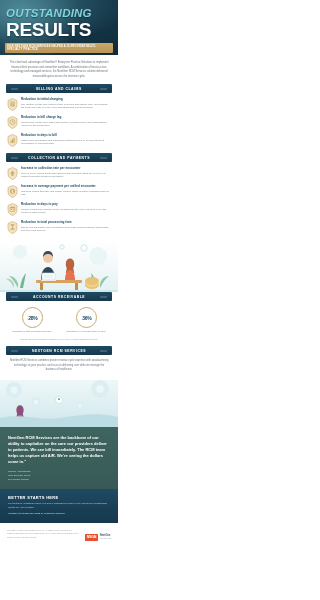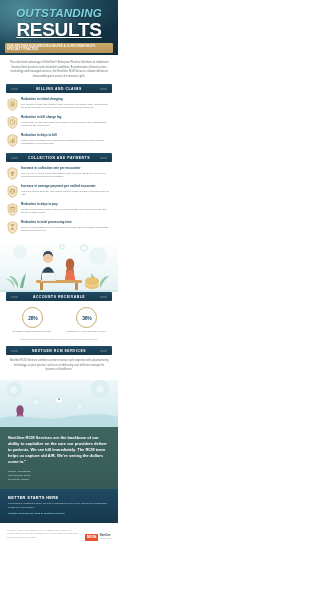--- a/index.html
+++ b/index.html
@@ -21,33 +21,32 @@
       radial-gradient(circle at 18% 20%, rgba(90,150,165,.55) 0%, rgba(90,150,165,0) 55%),
       linear-gradient(160deg,#1d4f63 0%,#15384a 45%,#0f2b3a 100%);
     overflow:hidden;
   }
   .hero-swoosh {
     position:absolute; left:-20%; top:-30%;
     width:140%; height:120%;
     background:radial-gradient(ellipse at 30% 40%, rgba(120,190,200,.30) 0%, rgba(120,190,200,0) 60%);
     pointer-events:none;
   }
-  .hero-inner { position:relative; padding:8px 6px 0; text-align:center; }
+  .hero-inner { position:relative; padding:8px 6px 0; text-align:left; }
   .hero-line1 {
     font-style:italic; font-weight:bold;
     font-size:11.5px; letter-spacing:.2px;
     color:#7fd4dd;
     line-height:1;
     text-shadow:0 1px 1px rgba(0,0,0,.35);
   }
   .hero-line2 {
     font-weight:bold; font-size:19px; letter-spacing:-.3px;
     color:#ffffff; line-height:.95; margin-top:1px;
     text-shadow:0 1px 2px rgba(0,0,0,.4);
-    text-decoration:underline;
   }
   .hero-banner {
     margin:4px 5px 0;
     background:linear-gradient(180deg,#c9a96a 0%,#b8945a 100%);
     border-radius:1px;
     padding:2px 2px;
     font-size:2.6px; font-weight:bold; letter-spacing:.15px;
     color:#ffffff; line-height:1.25;
     text-transform:uppercase;
   }

